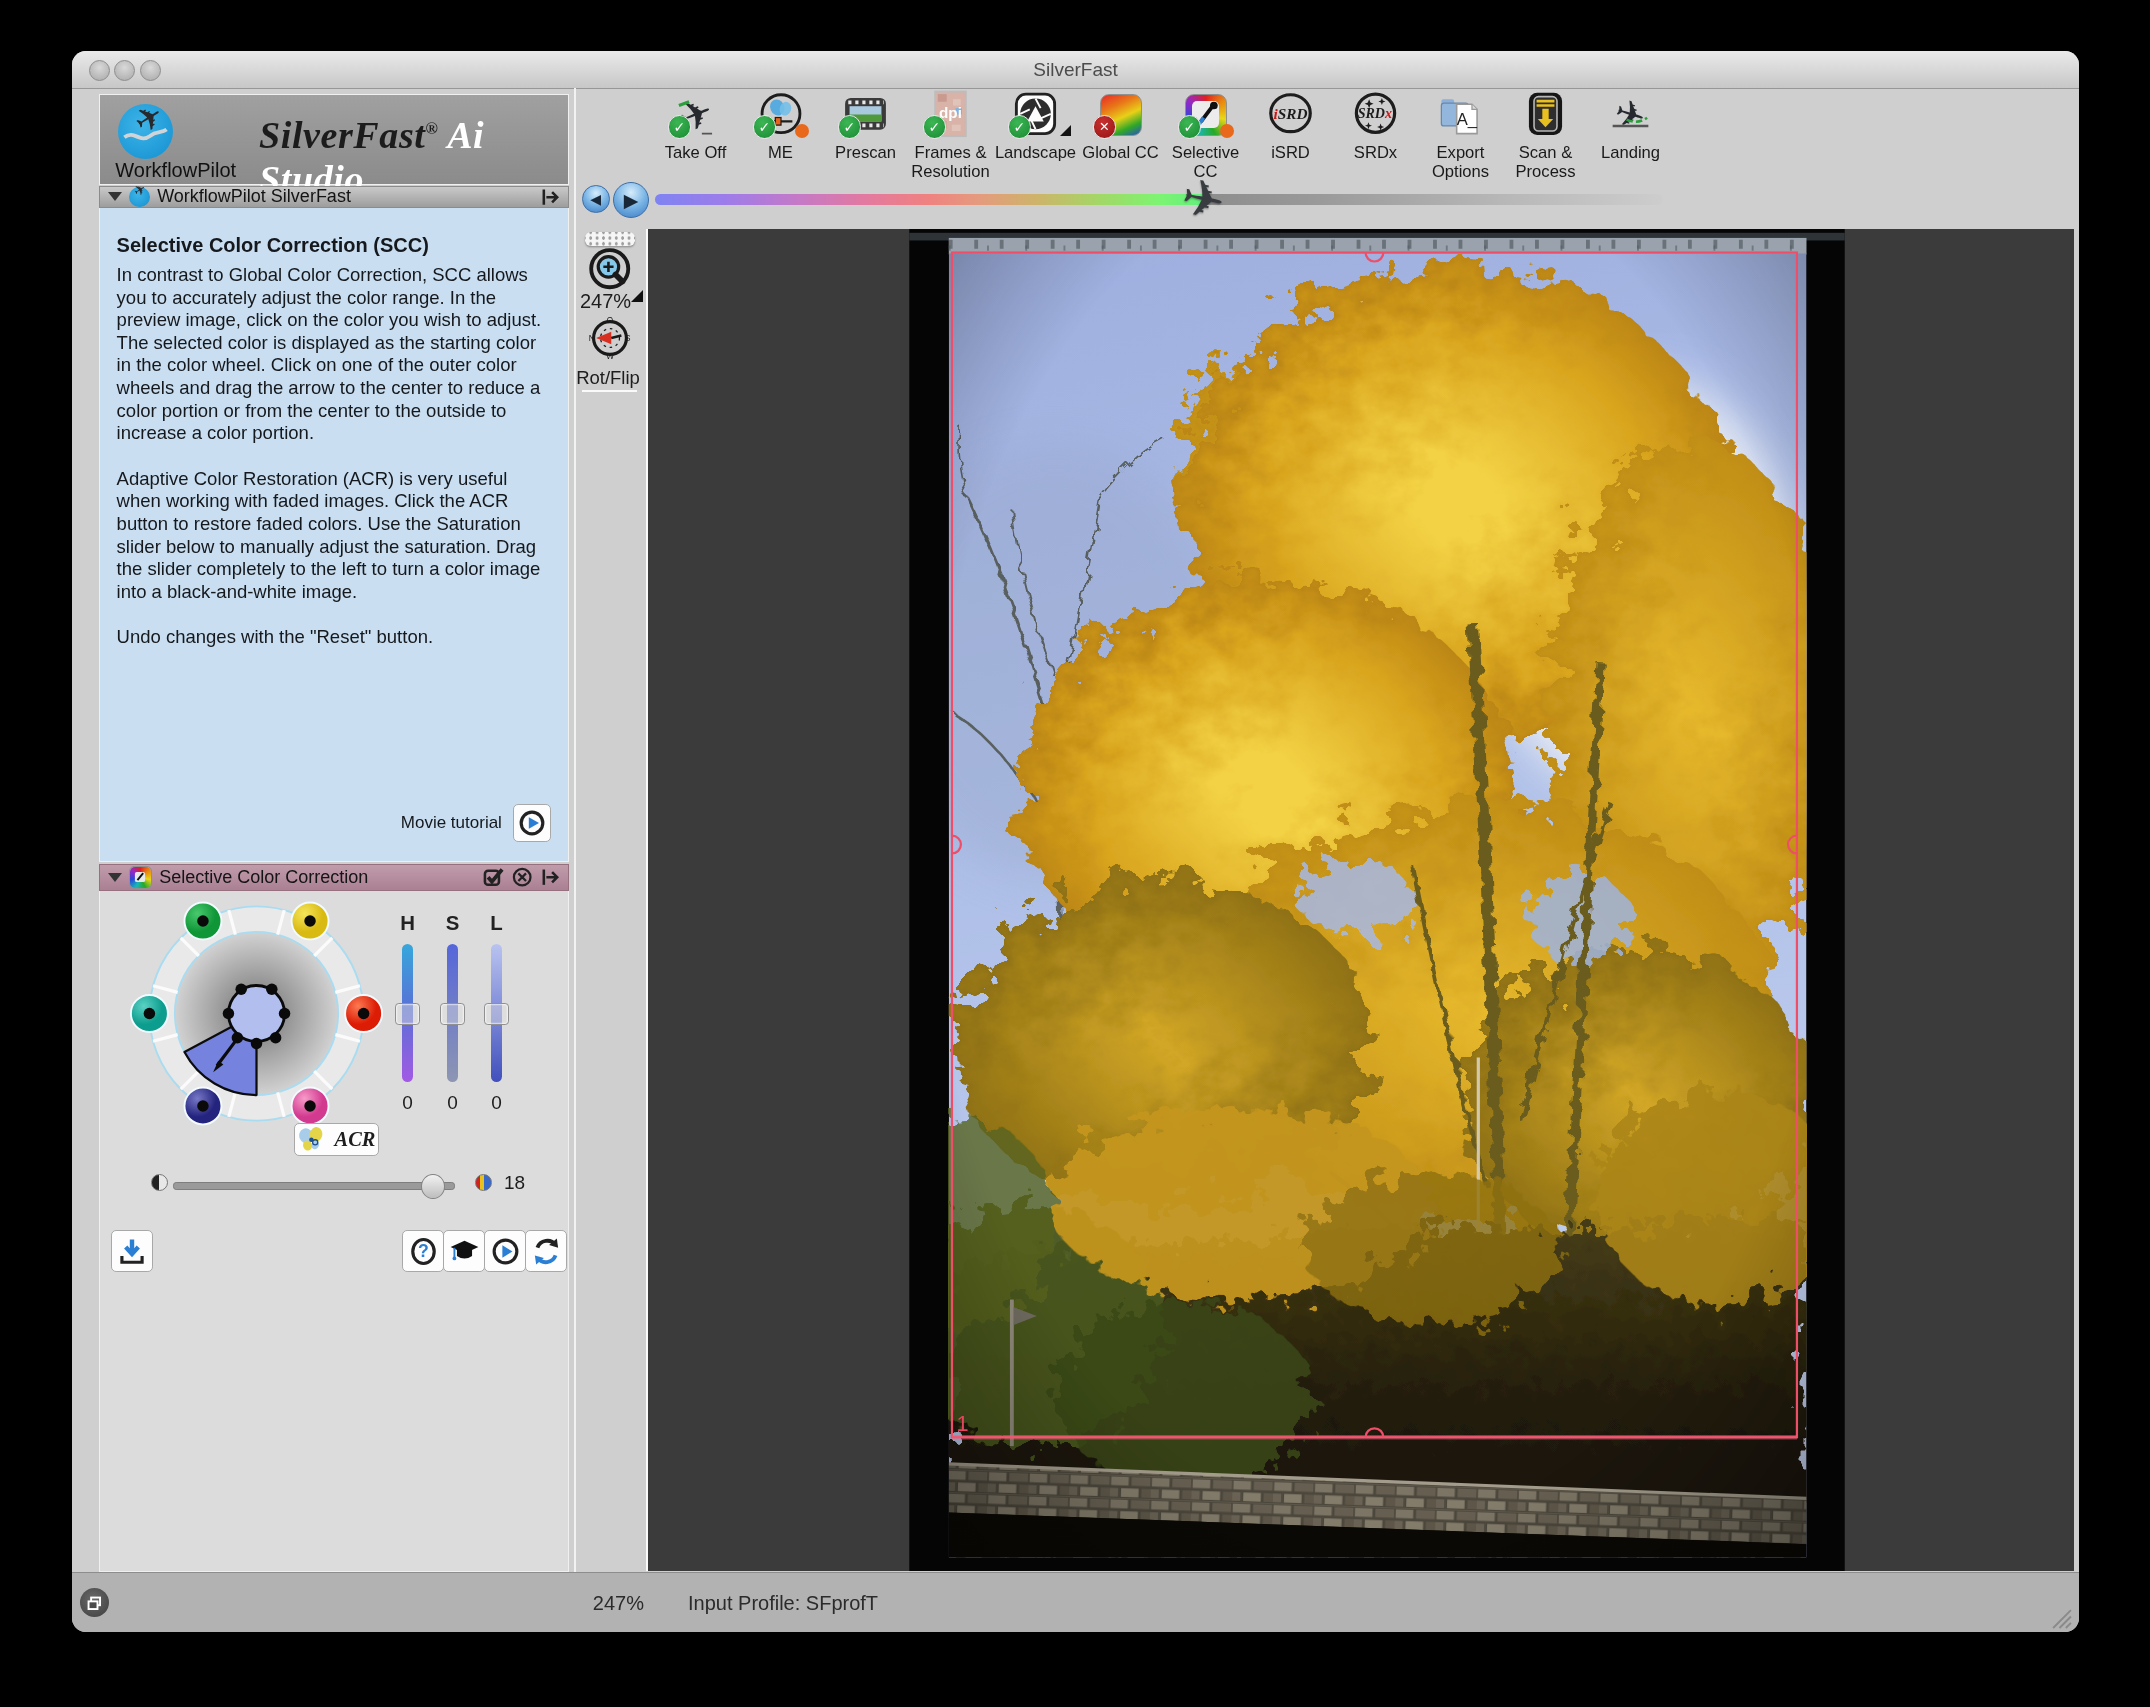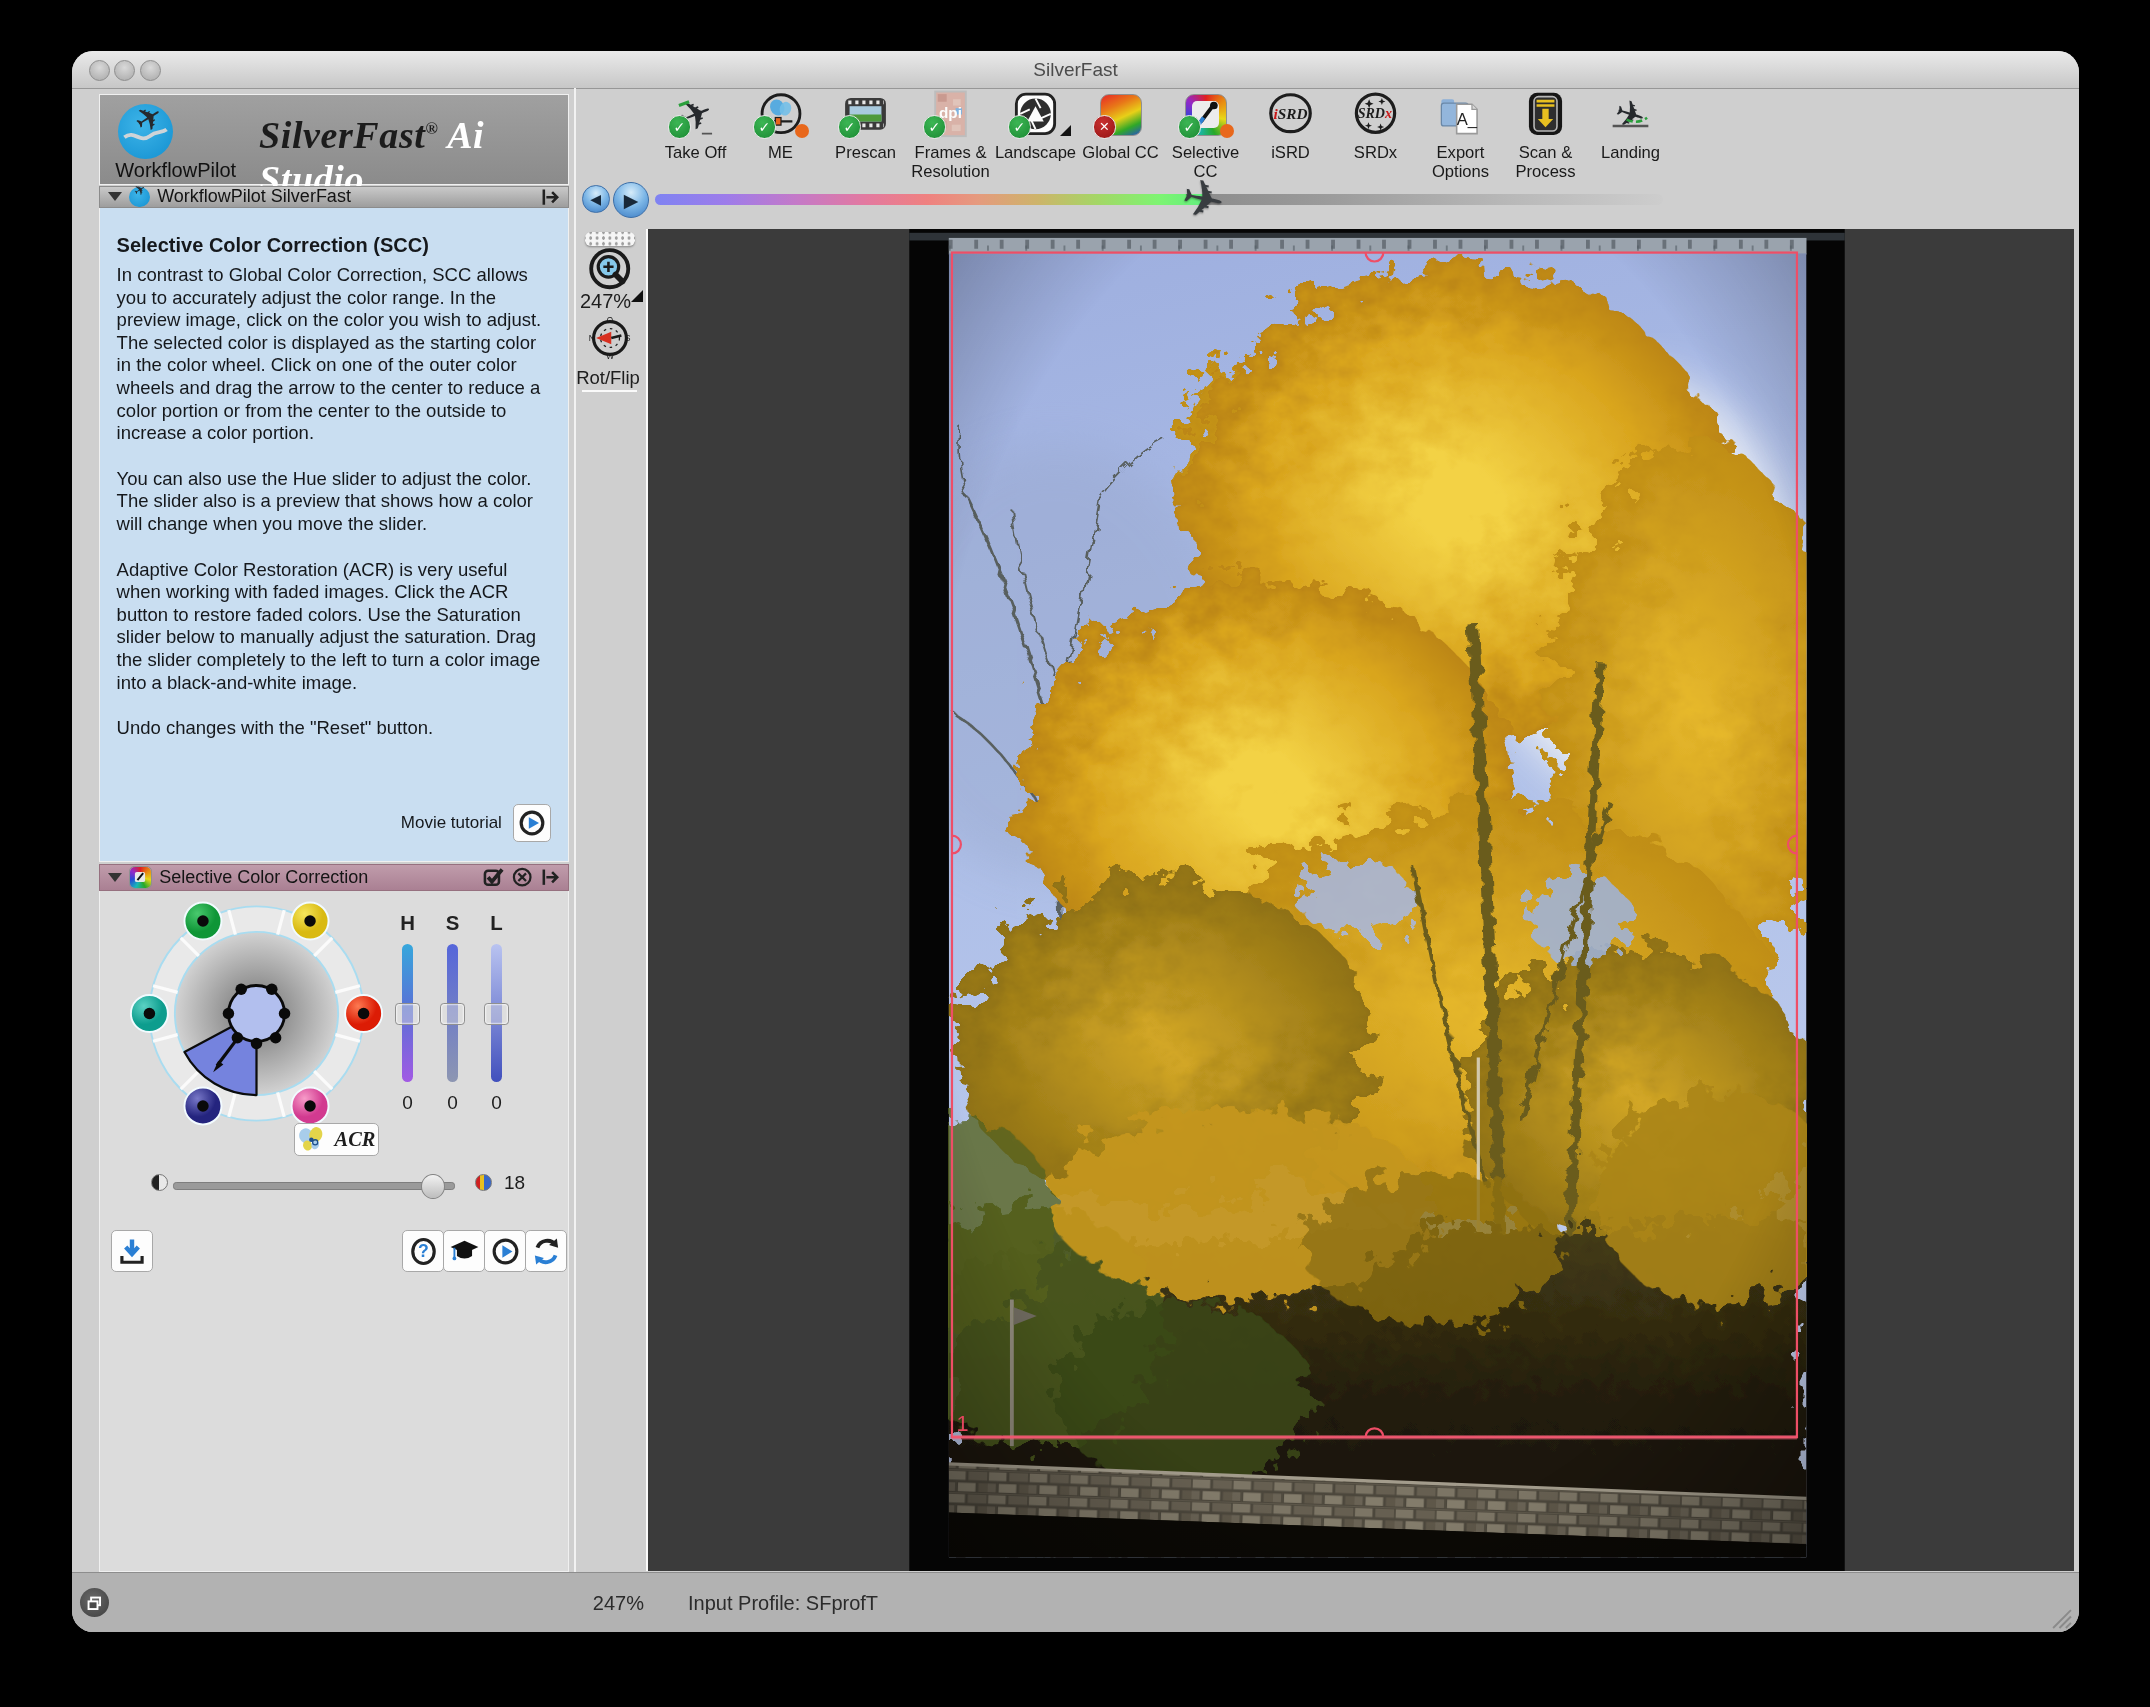--- a/index.html
+++ b/index.html
@@ -1,18 +1,18 @@
 <!DOCTYPE html>
 <html style="font-size:10.2px"><head>
 <meta charset="utf-8">
 <style>
   html,body{margin:0;padding:0;background:#000;width:2151px;height:1707px;position:relative;
     font-family:"Liberation Sans",sans-serif;color:#1d1d1d;}
   #window{position:absolute;left:72px;top:51px;width:2007px;height:1581px;background:#cfcfcf;
-    border-radius:21px;overflow:hidden;box-shadow:0 16px 57px rgba(0,0,0,.8);text-decoration:underline;}
+    border-radius:14px;overflow:hidden;box-shadow:0 16px 57px rgba(0,0,0,.8);text-decoration:underline;}
   
   #titlebar{position:absolute;left:0;top:0;width:100%;height:37px;
     background:linear-gradient(#eaeaea,#c7c7c7);border-bottom:0.6px solid #979797;}
   .tl{position:absolute;top:9px;width:19px;height:19px;border-radius:50%;
     background:radial-gradient(circle at 50% 35%,#d9d9d9,#a8a8a8);border:1px solid #8d8d8d;}
   #window-title{position:absolute;left:0;right:0;top:0;height:37px;line-height:37px;text-align:center;
     font-size:19px;color:#4c4c4c;}
   
   .panel{position:absolute;left:27px;width:470px;box-sizing:border-box;}
   #logo-panel{top:43px;height:91px;background:linear-gradient(#a0a0a0,#8b8b8b);border:1.3px solid #f0f0f0;}
@@ -150,21 +150,20 @@
     </div>
     <div class="ptitle">WorkflowPilot SilverFast</div>
     <svg width="20.4" height="20.4" viewBox="0 0 32 32">
       <path d="M6,4 L6,28" stroke="#222" stroke-width="4"></path>
       <path d="M10,16 L26,16 M19,8 L27,16 L19,24" stroke="#222" stroke-width="4" fill="none"></path>
     </svg>
   </div>
   <div class="panel" id="assist-body">
     <h3>Selective Color Correction (SCC)</h3>
     <p>In contrast to Global Color Correction, SCC allows you to accurately adjust the color range. In the preview image, click on the color you wish to adjust. The selected color is displayed as the starting color in the color wheel. Click on one of the outer color wheels and drag the arrow to the center to reduce a color portion or from the center to the outside to increase a color portion.</p>
-    <p>You can also use the Hue slider to adjust the color. The slider also is a preview that shows how a color will change when you move the slider.</p>
     <p>Adaptive Color Restoration (ACR) is very useful when working with faded images. Click the ACR button to restore faded colors. Use the Saturation slider below to manually adjust the saturation. Drag the slider completely to the left to turn a color image into a black-and-white image.</p>
     <p>Undo changes with the "Reset" button.</p>
     <div id="movie-row">
       <span>Movie tutorial</span>
       <div class="sqbtn" style="width:36px;height:36px;">
         <svg width="28" height="28" viewBox="0 0 44 44">
           <circle cx="22" cy="22" r="17" fill="none" stroke="#222" stroke-width="5"></circle>
           <polygon points="17,13 33,22 17,31" fill="#2a7fd4"></polygon>
         </svg>
       </div>

